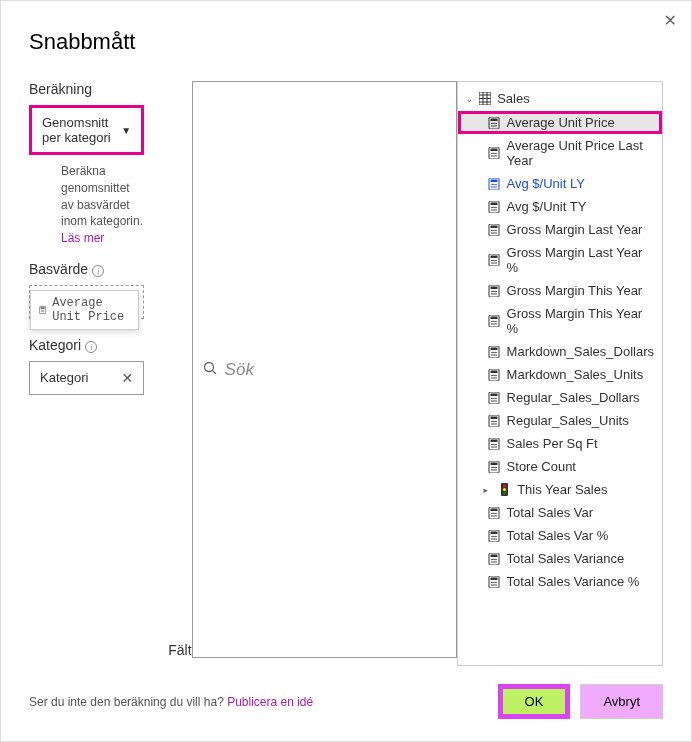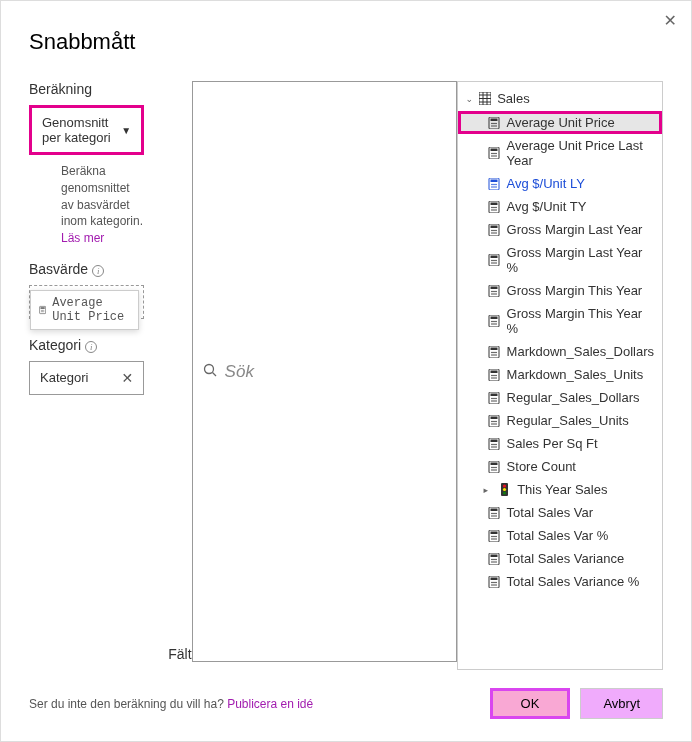--- a/index.html
+++ b/index.html
@@ -114,23 +114,23 @@
   .footer-left { color: #555; }
   .buttons { display: flex; gap: 10px; }
   .btn {
     padding: 7px 22px;
     font-size: 13px;
     border: 1px solid #ccc;
     background: #f0abfc;
     cursor: pointer;
   }
   .btn.primary {
-    background: #f9a8d4;
-    border: 3px solid #d946ef;
-    padding: 5px 28px;
+    background: #bef264;
+    border: 5px solid #d946ef;
+    padding: 5px 22px;
     font-weight: 400;
   }
   .chev { font-size: 9px; color: #666; }
   .sep { height: 14px; }
 </style>
 </head>
 <body>
 
 <div class="dialog">
   <div class="close-x">✕</div>

